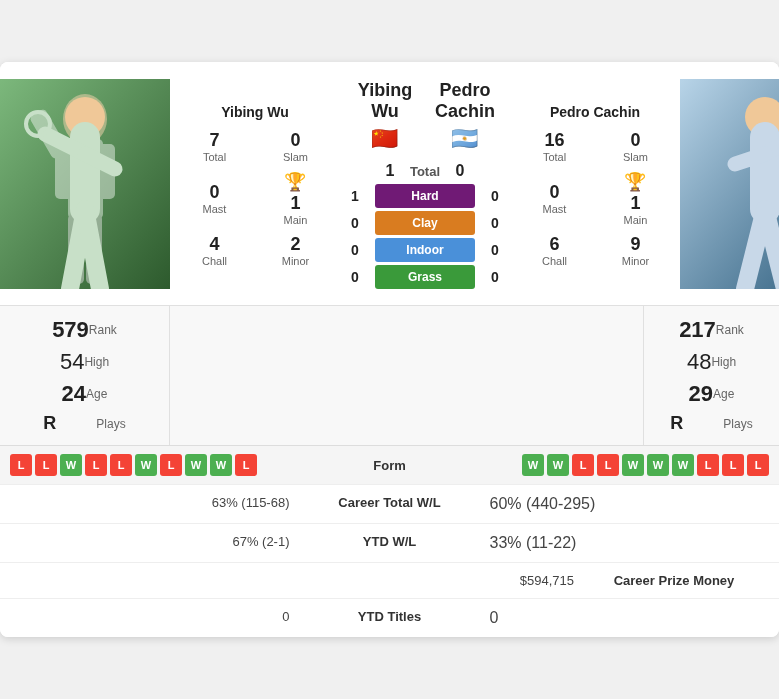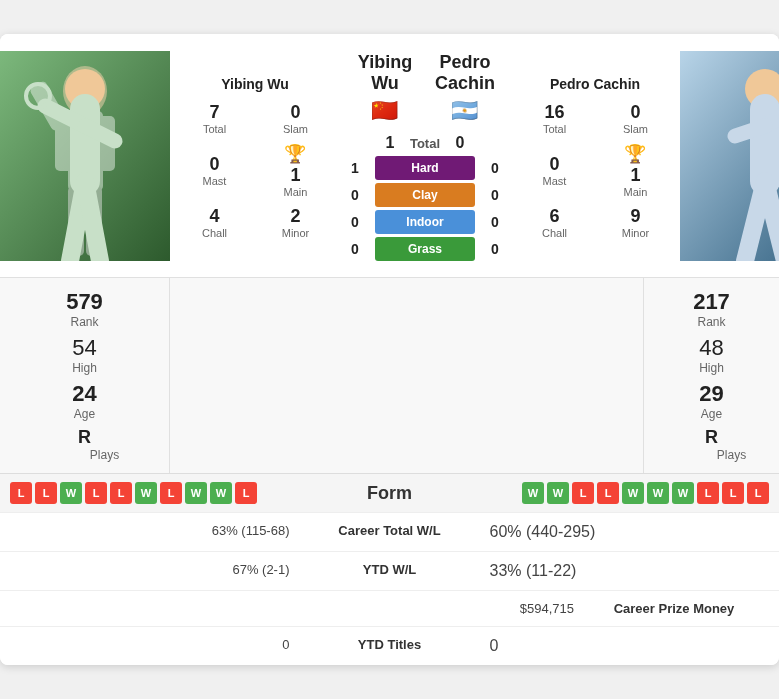--- a/index.html
+++ b/index.html
@@ -189,40 +189,40 @@
       font-weight: 700;
       color: #222;
     }
     .plays-label {
       font-size: 12px;
       color: #666;
       padding-left: 40px;
     }
     .center-stat {
       display: flex;
-      flex-direction: column;
+      flex-direction: row;
       align-items: center;
       margin: 3px 0;
     }
     
     .form-section {
       background: #f5f5f5;
       border-top: 1px solid #ddd;
       padding: 8px 10px;
       display: flex;
       align-items: center;
       justify-content: space-between;
     }
     .form-badges {
       display: flex;
       gap: 3px;
       flex-wrap: wrap;
     }
     .form-label {
-      font-size: 18px;
+      font-size: 13px;
       font-weight: 700;
       color: #333;
       min-width: 60px;
       text-align: center;
     }
     .badge {
       width: 22px;
       height: 22px;
       border-radius: 3px;
       display: flex;

